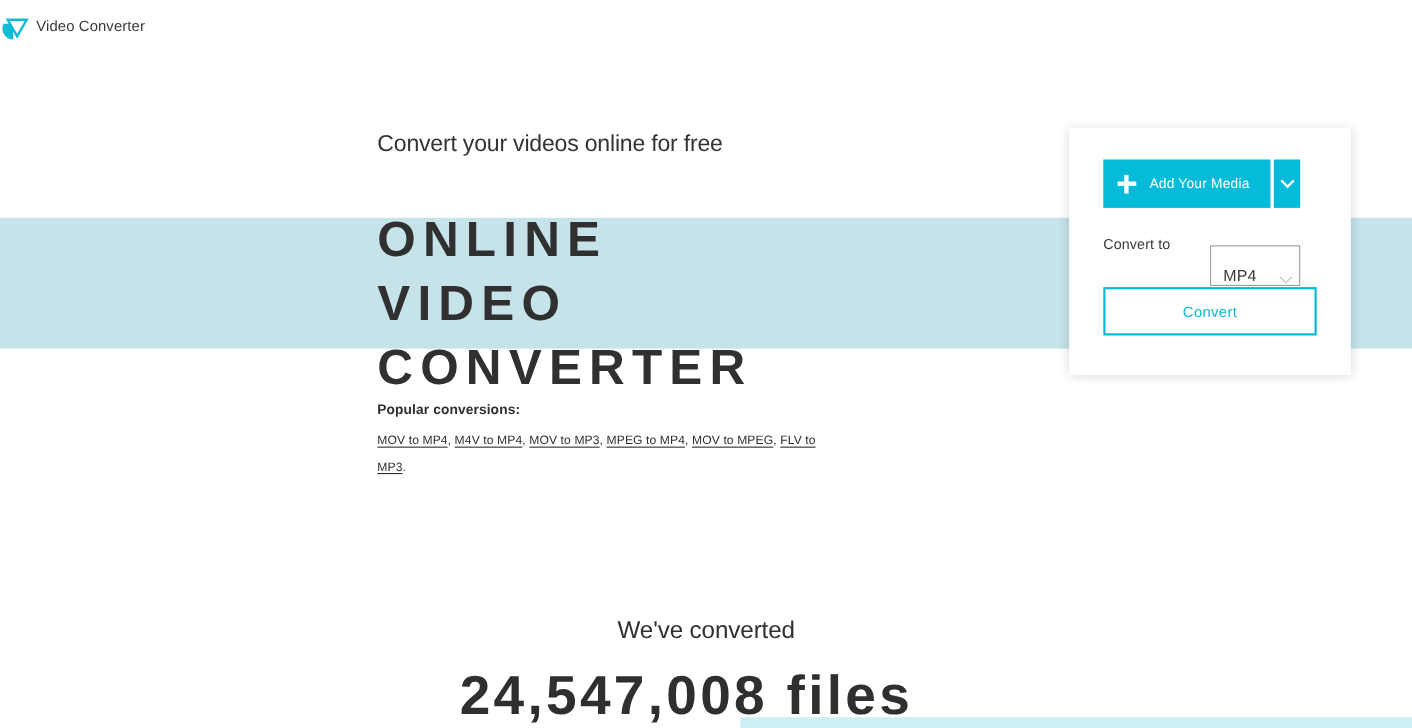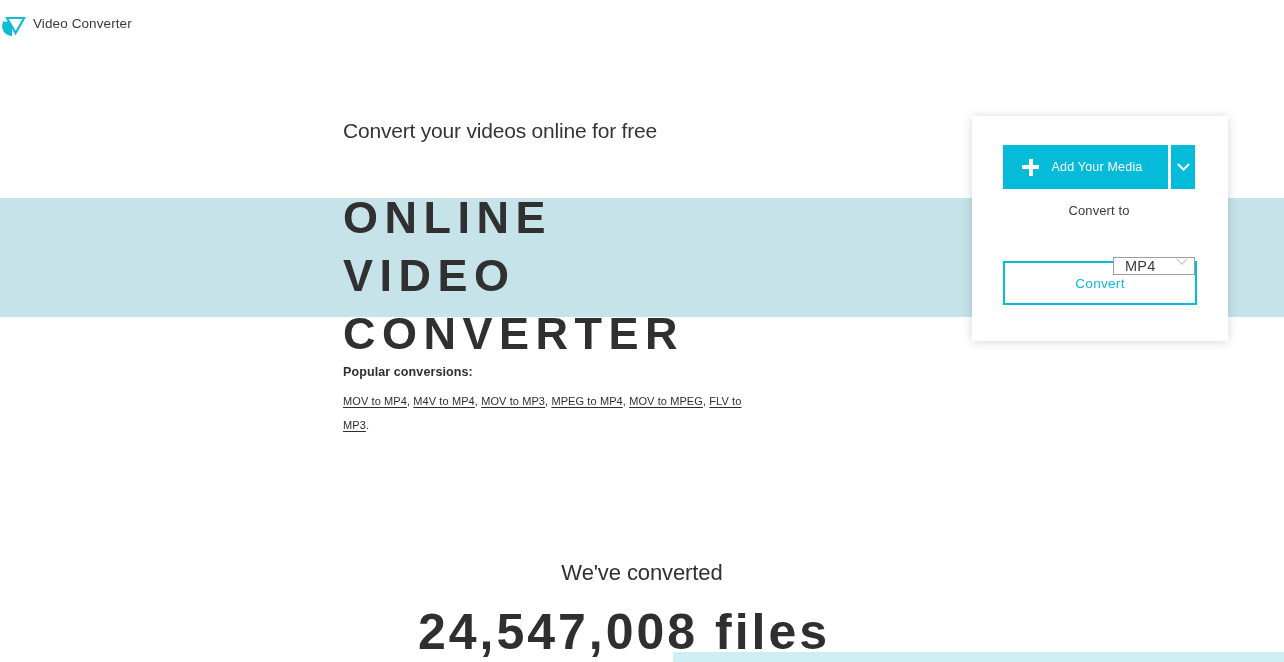--- a/index.html
+++ b/index.html
@@ -124,21 +124,21 @@
   
   .card {
     position: absolute;
     left: 972px;
     top: 116px;
     width: 256px;
     height: 225px;
     background: #ffffff;
     box-shadow: 0 1px 10px rgba(0,0,0,0.16);
     z-index: 5;
-    padding: 29px 33px 0 31px;
+    padding: 29px 46px 0 31px;
   }
   .add-row {
     display: flex;
     align-items: stretch;
     height: 44px;
     gap: 3px;
   }
   .add-media-btn {
     flex: 1 1 auto;
     background: #04bcd9;
@@ -189,38 +189,37 @@
     border-right: 2.4px solid #ffffff;
     border-bottom: 2.4px solid #ffffff;
     transform: rotate(45deg) translate(-2px,-2px);
   }
 
   .convert-to-row {
     margin-top: 14px;
     display: flex;
     align-items: center;
     height: 37px;
-    flex-direction: column;
   }
   .convert-to-label {
     font-size: 13px;
     color: #3a3a3a;
     letter-spacing: 0.1px;
     white-space: nowrap;
     flex: 0 0 auto;
   }
   .format-select {
     margin-left: auto;
     position: relative;
     width: 82px;
     height: 37px;
     border: 1.6px solid #9e9e9e;
     background: #ffffff;
     display: flex;
-    align-items: flex-start;
+    align-items: flex-end;
     padding: 0 8px 0 11px;
     cursor: pointer;
     margin-top: 39px;
   }
   .format-value {
     font-size: 14.5px;
     color: #3a3a3a;
     letter-spacing: 0.2px;
   }
   .chev-gray {

